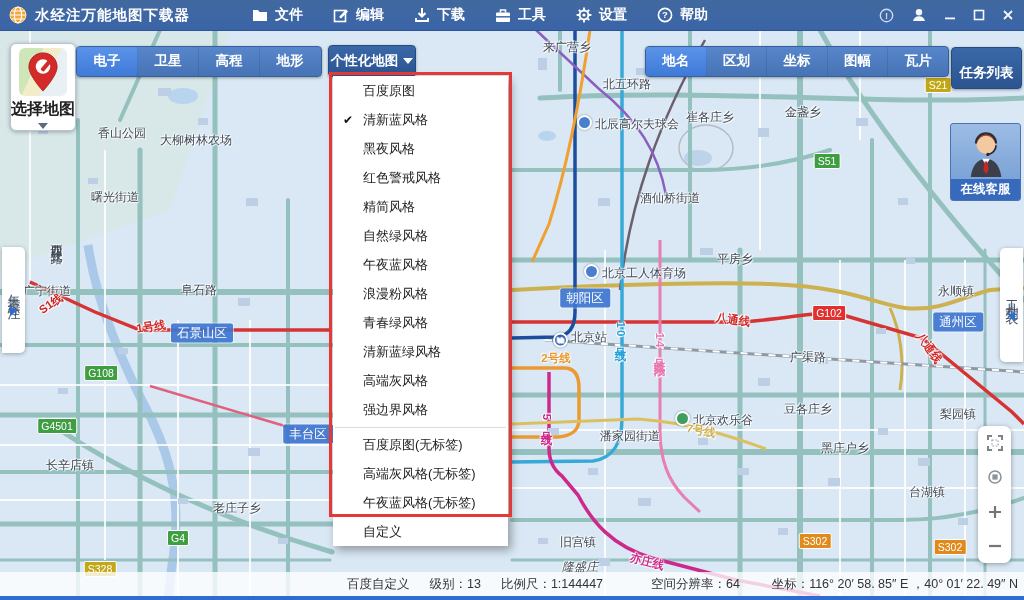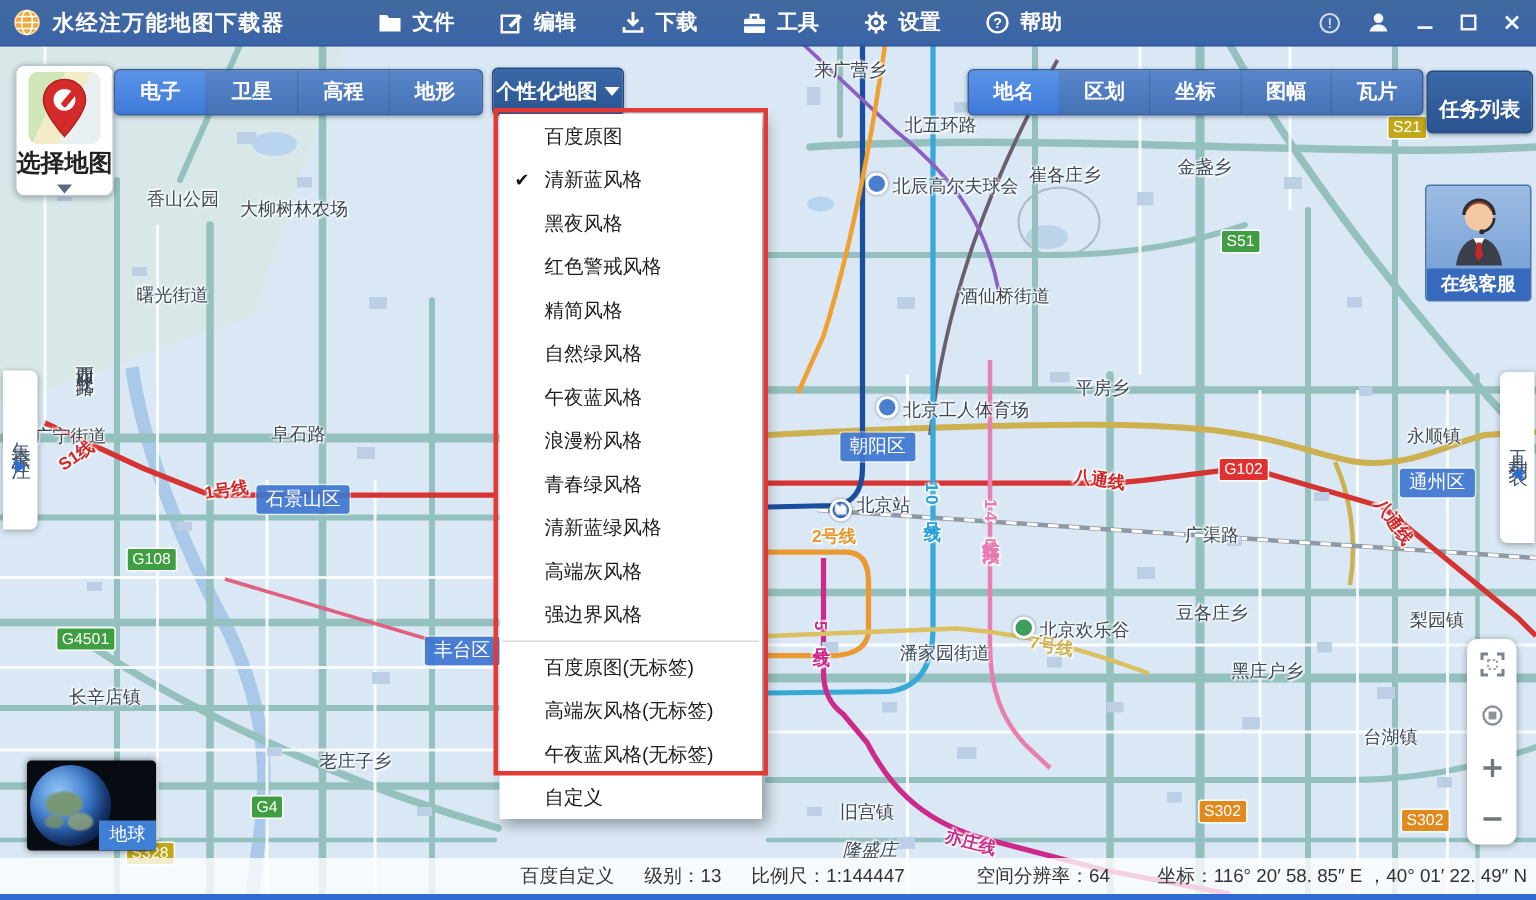--- a/index.html
+++ b/index.html
@@ -525,24 +525,20 @@
           <path d="M9,3 V15 M3,9 H15" stroke="#70767e" stroke-width="2.2"></path>
         </svg>
       </div>
       <div class="mc-btn">
         <svg width="18" height="18" viewBox="0 0 18 18">
           <path d="M3,9 H15" stroke="#70767e" stroke-width="2.2"></path>
         </svg>
       </div>
     </div>
 
-  <div class="earth">
-    <div class="globe"></div>
-    <span class="earth-tag">地球</span>
-  </div>
 
   <div class="statusbar">
     <span class="sb first">百度自定义</span>
     <span class="sb">级别：13</span>
     <span class="sb">比例尺：1:144447</span>
     <span class="sb res">空间分辨率：64</span>
     <span class="coords">坐标：116° 20′ 58. 85″ E ，40° 01′ 22. 49″ N</span>
   </div>
   <div class="bottom-strip"></div>
 

